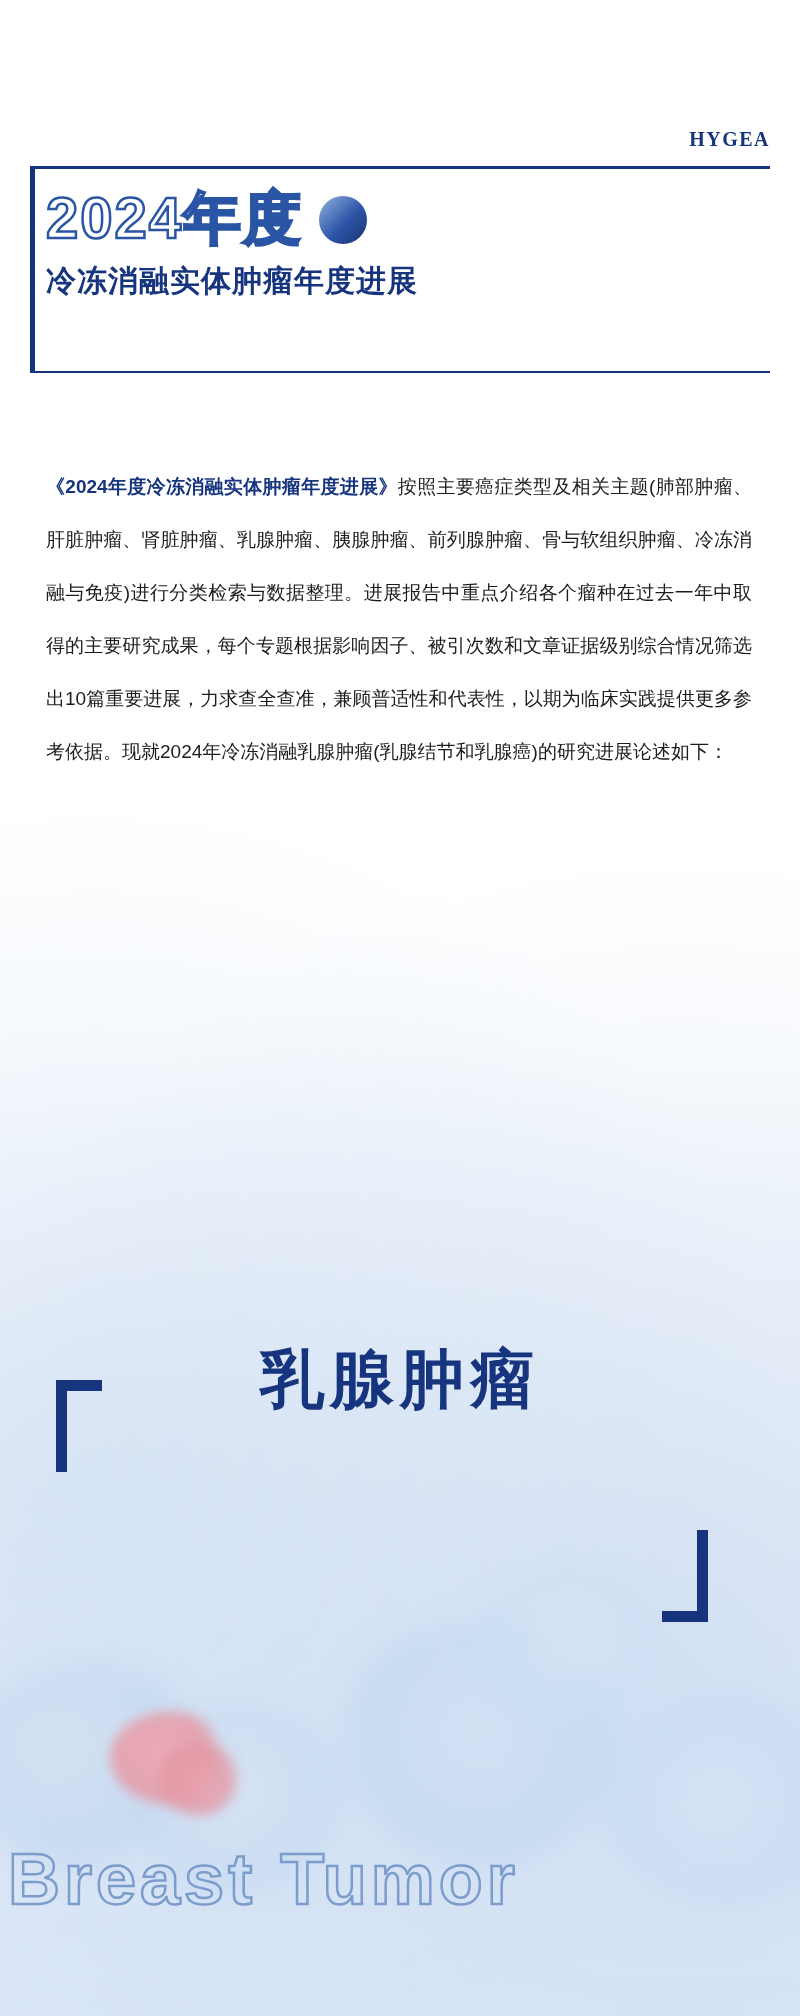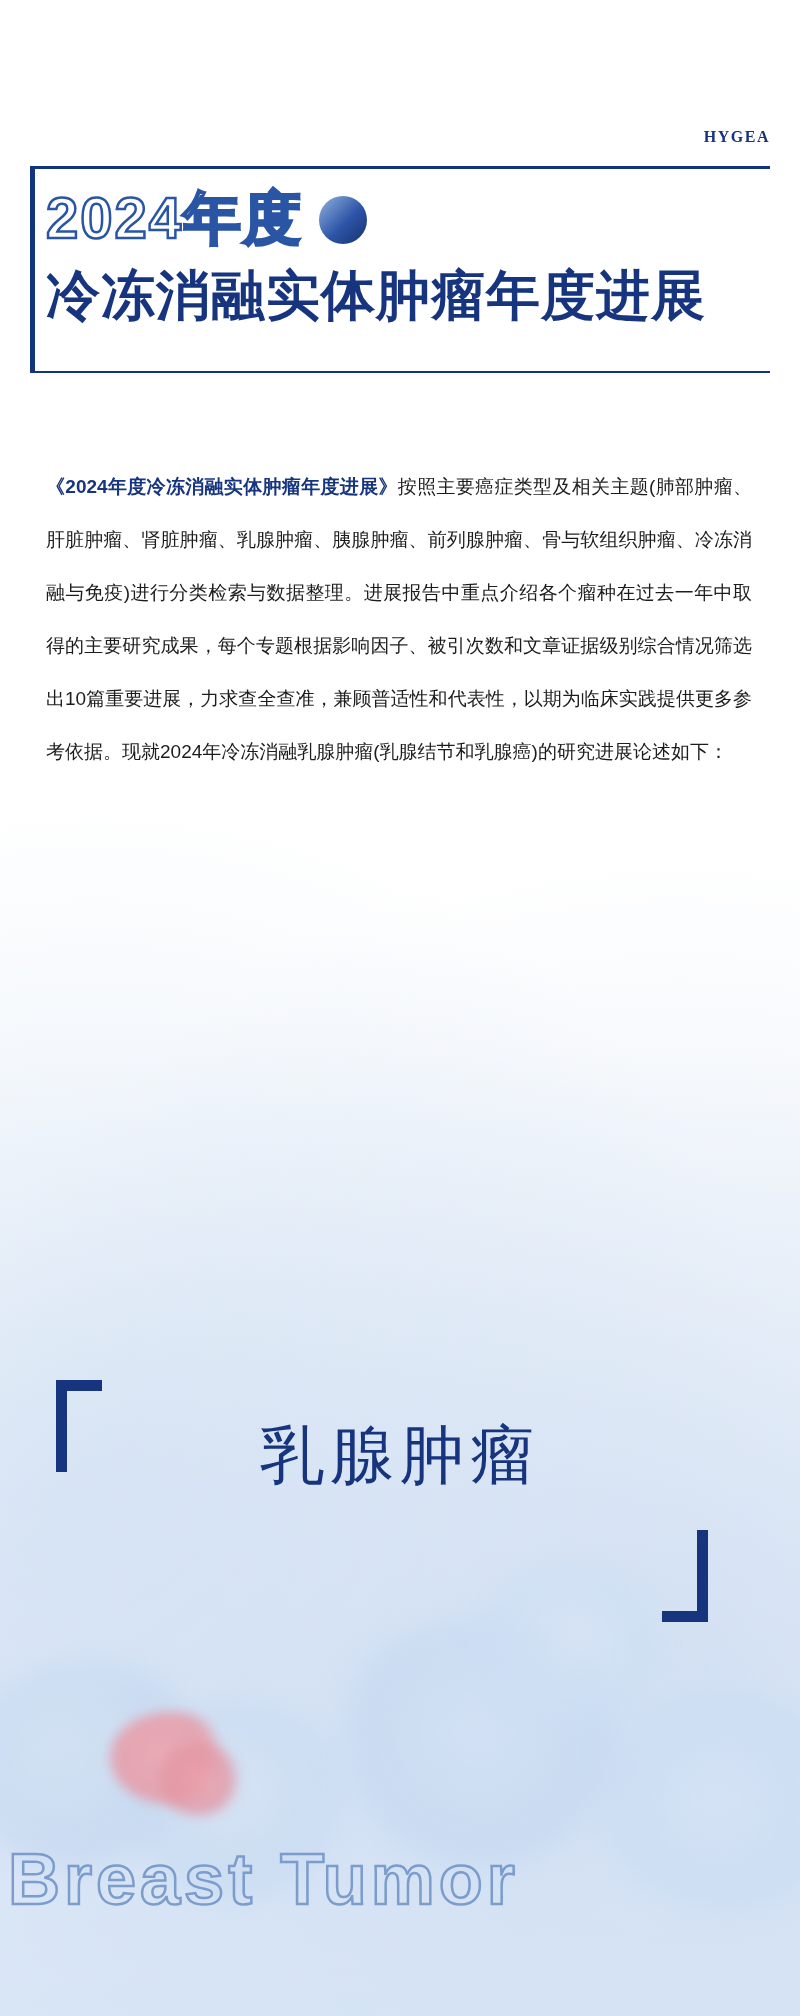--- a/index.html
+++ b/index.html
@@ -44,21 +44,21 @@
   .brand-row {
     position: absolute;
     left: 30px; right: 30px; top: 128px;
     display: flex;
     justify-content: flex-end;
     align-items: flex-end;
   }
   .brand {
     font-family: "Liberation Serif", serif;
     font-weight: bold;
-    font-size: 16px;
+    font-size: 20px;
     letter-spacing: 1.5px;
     color: #13357e;
   }
   .rule-top {
     position: absolute;
     left: 30px; right: 30px; top: 166px;
     height: 3px;
     background: #13357e;
   }
   .rule-bottom {
@@ -98,21 +98,21 @@
   }
   .title-dot {
     width: 48px; height: 48px;
     border-radius: 50%;
     background: linear-gradient(135deg, #93b4e0 0%, #2e55a8 55%, #16326f 100%);
     flex: 0 0 auto;
     margin-top: 4px;
   }
   .title-line2 {
     margin-top: 10px;
-    font-size: 54px;
+    font-size: 30px;
     font-weight: bold;
     color: #17357f;
     letter-spacing: 1px;
     line-height: 1.15;
     white-space: nowrap;
   }
 
   
   .paragraph {
     position: absolute;
@@ -139,24 +139,24 @@
   }
   .bracket-br {
     position: absolute;
     left: 662px; top: 1530px;
     width: 46px; height: 92px;
     border-right: 11px solid #17357f;
     border-bottom: 11px solid #17357f;
   }
   .section-title {
     position: absolute;
-    left: 0; right: 0; top: 1420px;
+    left: 0; right: 0; top: 1344px;
     text-align: center;
     font-size: 64px;
-    font-weight: normal;
+    font-weight: bold;
     letter-spacing: 6px;
     color: #17357f;
     line-height: 1.1;
   }
   .section-sub {
     position: absolute;
     left: 0; right: 0; top: 1510px;
     text-align: center;
     font-size: 38px;
     font-weight: bold;

